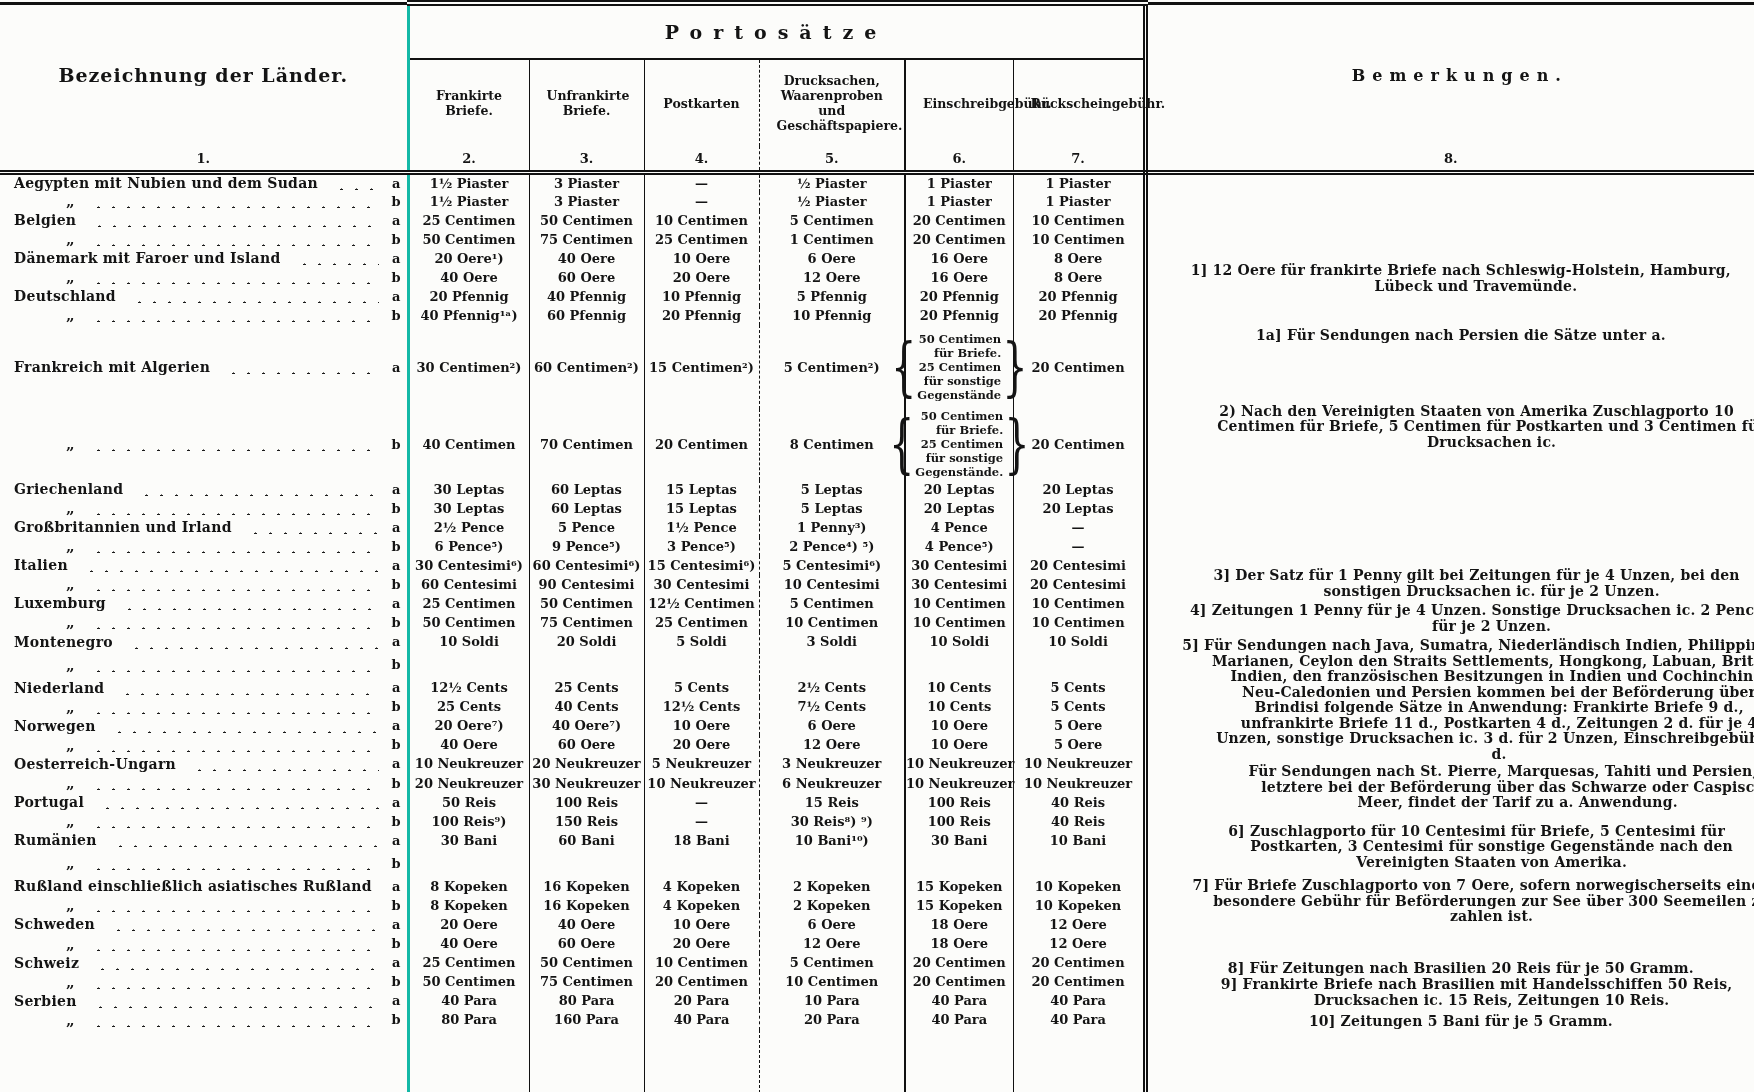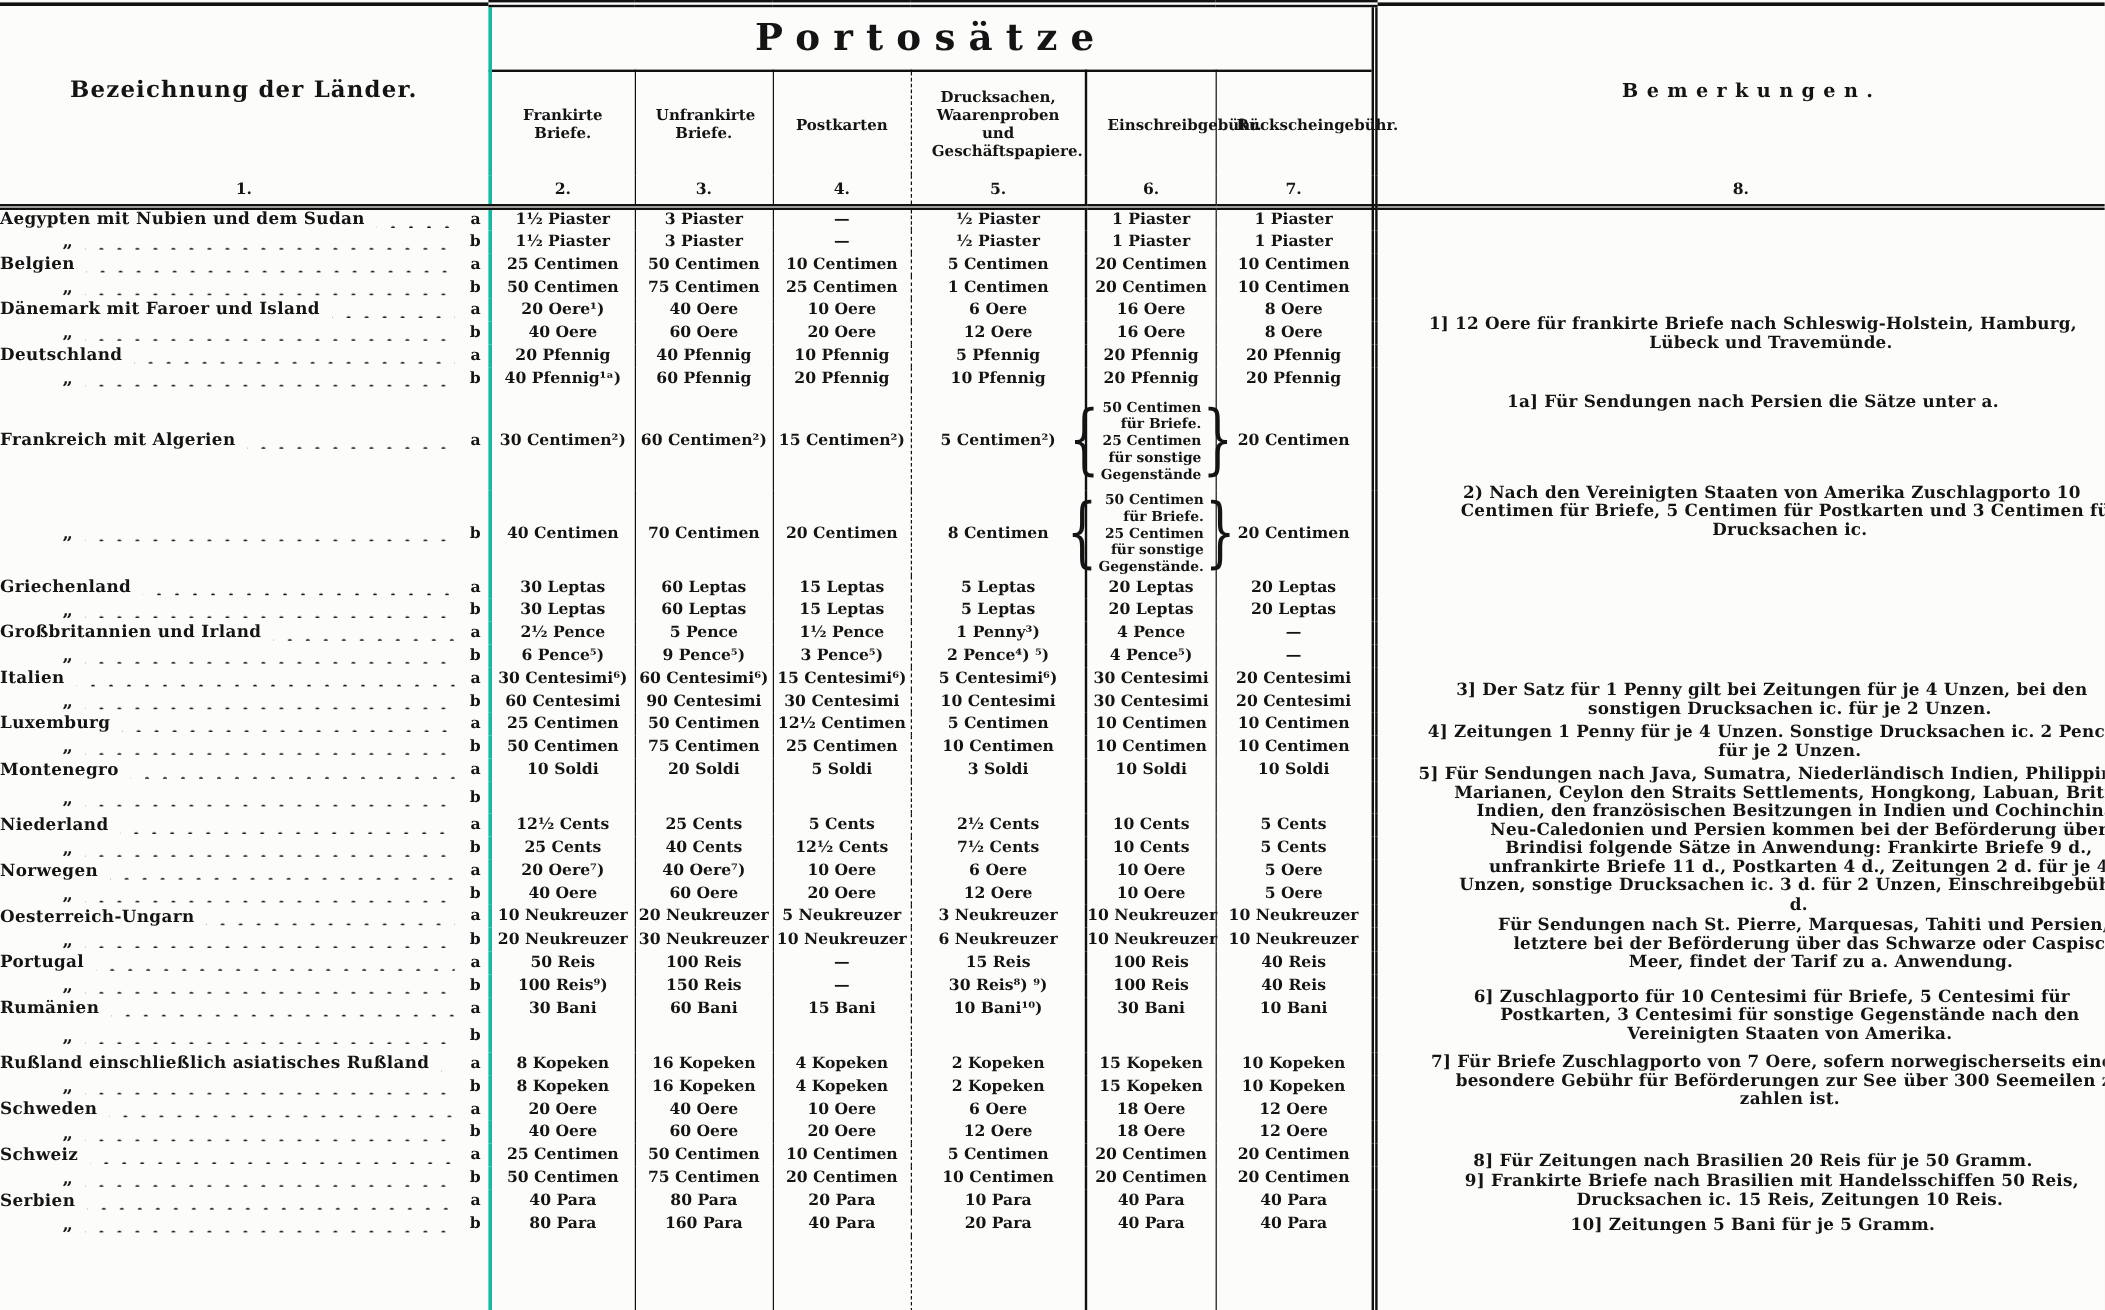--- a/index.html
+++ b/index.html
@@ -15,37 +15,37 @@
   .b3{border-right:1px solid #111;}
   .b4{border-right:1px dashed #111;}
   .b5{border-right:2px solid #111;}
   .b6{border-right:1px solid #111;}
   .b7{border-right:5px double #111;}     
 
   
   .h-country{border-top:3px solid #111;text-align:center;}
   .h-title{border-top:6px double #111;border-bottom:2px solid #111;text-align:center;height:52px;}
   .h-bemerk{border-top:3px solid #111;text-align:center;}
-  .title-ports{font-size:31px;letter-spacing:11px;font-weight:700;}
+  .title-ports{font-size:19px;letter-spacing:11px;font-weight:700;}
   .title-country{font-size:19px;letter-spacing:1px;}
   .title-bemerk{font-size:16px;letter-spacing:7px;margin-left:18px;}
   .h-col{height:82px;text-align:center;font-size:12.5px;line-height:15px;padding:2px 17px;}
   .h-num{height:24px;text-align:center;font-size:13px;border-bottom:5px double #111;}
 
   
   tr.std{height:19px;}
   tr.tall-a{height:84px;}
   tr.tall-b{height:60px;}
   tr.blank{height:27px;}
   tfoot tr{height:124px;}
   tfoot td{border-bottom:2px solid #111;}
   tfoot td.no-bb{border-bottom:none;}
 
   td.val{text-align:center;font-size:13px;white-space:nowrap;}
-  td.country-cell{padding-left:0;padding-right:6px;font-size:14px;margin-top:12px;}
+  td.country-cell{padding-left:14px;padding-right:6px;font-size:14px;margin-top:12px;}
   .cline{display:flex;align-items:center;}
   .cname{white-space:nowrap;letter-spacing:.3px;}
   .cname.ditto{margin-left:52px;font-size:15px;}
   .leader{flex:1;height:14px;margin:0 6px 0 10px;
           background-image:radial-gradient(circle,#1c1c1c 1.3px,transparent 1.8px);
           background-size:15px 14px;background-position:6px 7px;background-repeat:repeat-x;}
   .sub{width:16px;text-align:right;font-size:13px;}
 
   
   .braced-wrap{display:flex;align-items:center;justify-content:center;}
@@ -573,21 +573,21 @@
         <tr class="std">
     <td class="country-cell bC">
       <div class="cline">
         <span class="cname">Rumänien</span>
         <span class="leader"></span>
         <span class="sub">a</span>
       </div>
     </td>
     <td class="val b2">30 Bani</td>
     <td class="val b3">60 Bani</td>
-    <td class="val b4">15 Bani</td>
+    <td class="val b4">18 Bani</td>
     <td class="val b5">10 Bani¹⁰)</td>
     <td class="val b6">30 Bani</td>
     <td class="val b7">10 Bani</td>
   </tr>
         <tr class="blank">
     <td class="country-cell bC">
       <div class="cline">
         <span class="cname ditto">„</span>
         <span class="leader"></span>
         <span class="sub">b</span>

